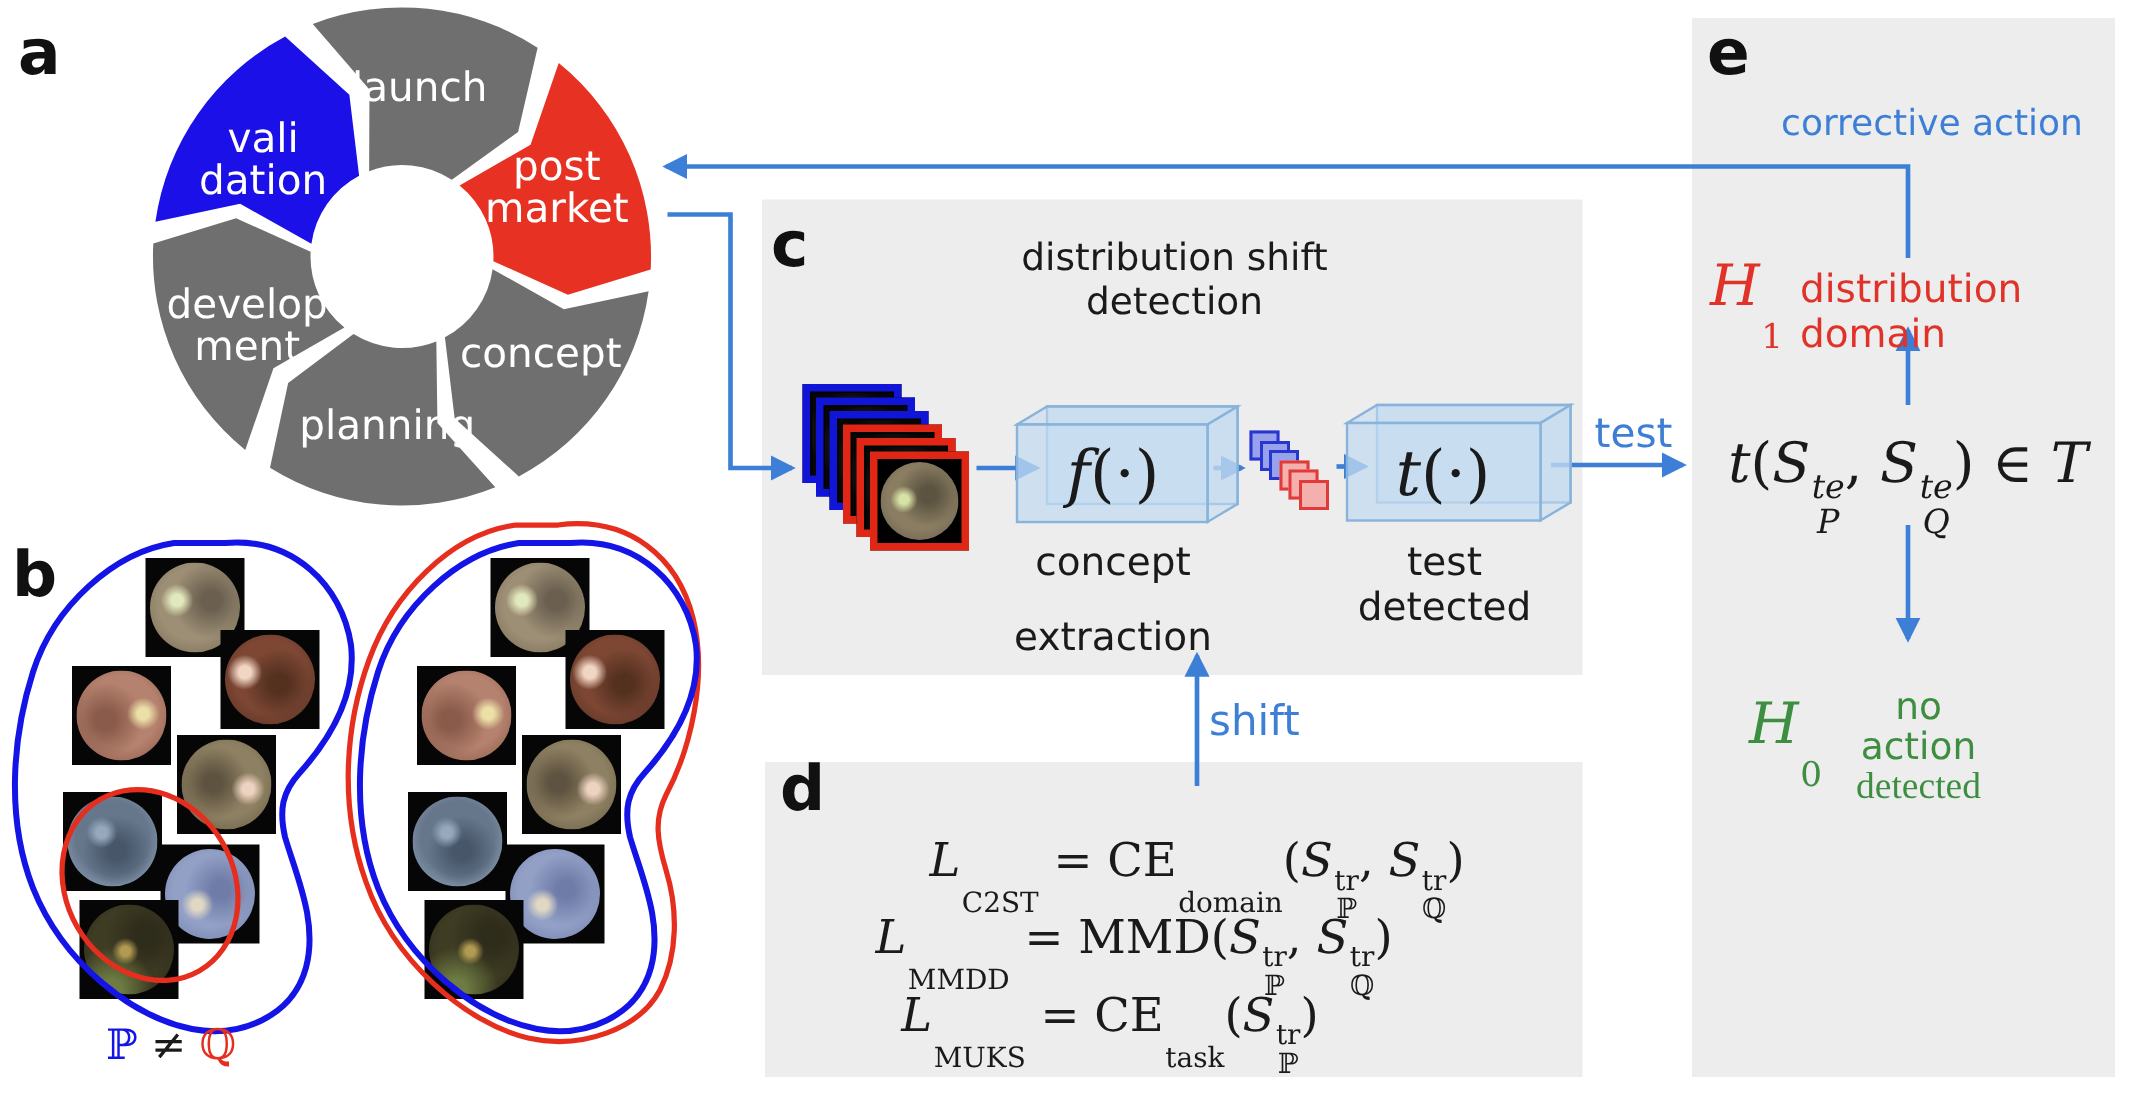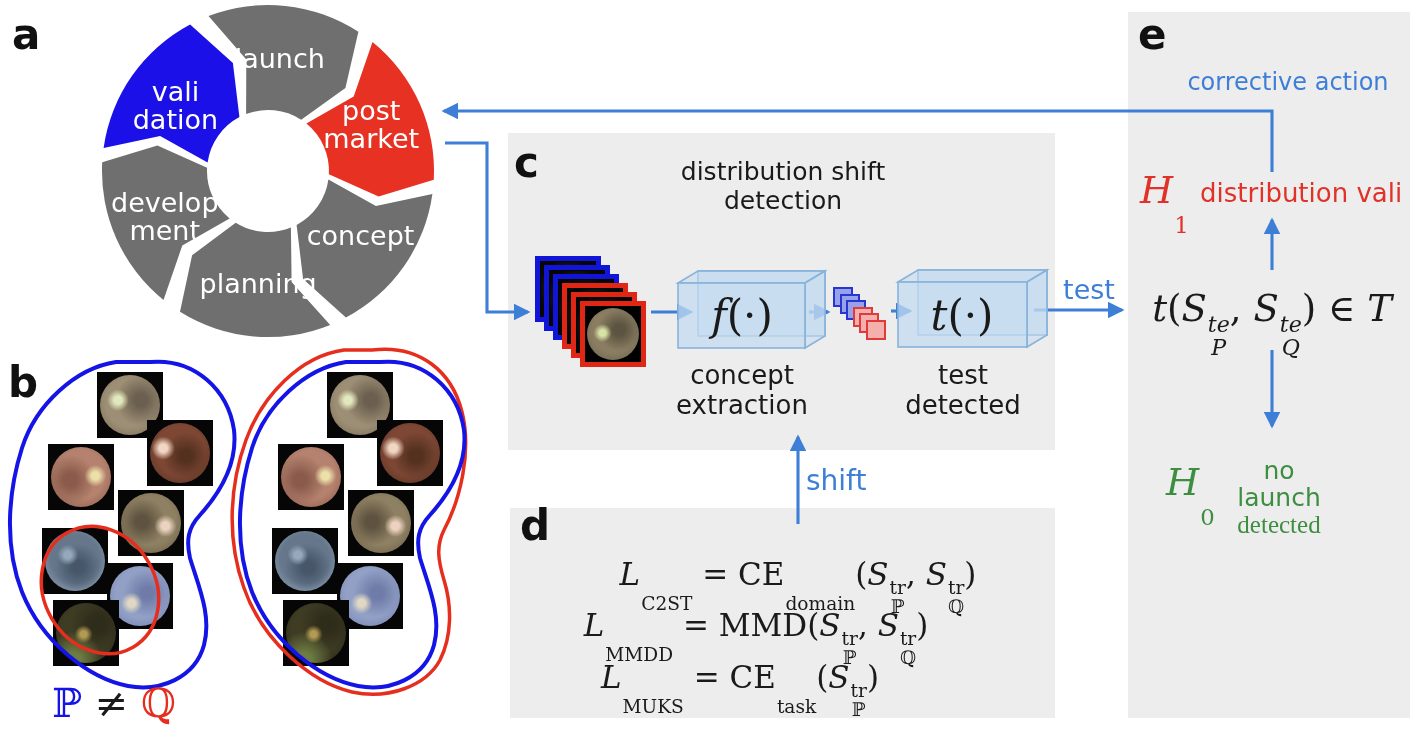--- a/index.html
+++ b/index.html
@@ -176,38 +176,38 @@
   <div class="plabel" style="left:8px;top:362px;">b</div>
   <div class="plabel" style="left:514px;top:142px;">c</div>
   <div class="plabel" style="left:520px;top:505px;">d</div>
   <div class="plabel" style="left:1138px;top:14px;">e</div>
 
   <div class="txt center" style="left:633px;top:157px;width:300px;font-size:25px;">distribution shift detection</div>
   <div class="txt center math" style="left:692px;top:291px;width:100px;font-size:42px;"><span class="tok"><span class="it ">f</span></span><span class="tok"><span class="">(·)</span></span></div>
   <div class="txt center math" style="left:912px;top:291px;width:100px;font-size:42px;"><span class="tok"><span class="it ">t</span></span><span class="tok"><span class="">(·)</span></span></div>
   <div class="txt center" style="left:662px;top:360px;width:160px;font-size:26px;line-height:30px;">
       <span style="display: block;">concept</span>
-      <span style="display: block;">extraction</span>
+      <span style="display: block; margin-top: 20px;">extraction</span>
     </div>
   <div class="txt center" style="left:883px;top:360px;width:160px;font-size:26px;line-height:30px;">
       <span style="display: block;">test</span>
       <span style="display: block;">detected</span>
     </div>
   <div class="txt center blue" style="left:1056px;top:274px;width:66px;font-size:27px;">test</div>
   <div class="txt blue" style="left:806px;top:464px;font-size:28px;">shift</div>
 
   <div class="txt center math" style="left:598px;top:556px;width:400px;font-size:31px;"><span class="tok"><span class="cal">L</span><span class="ss"><span class="sup"></span><span class="sub">C2ST</span></span></span><span class="tok"><span class=""> = </span></span><span class="tok"><span class="">CE</span><span class="ss"><span class="sup"></span><span class="sub">domain</span></span></span><span class="tok"><span class="">(</span></span><span class="tok"><span class="it ">S</span><span class="ss"><span class="sup">tr</span><span class="sub">ℙ</span></span></span><span class="tok"><span class="">, </span></span><span class="tok"><span class="it ">S</span><span class="ss"><span class="sup">tr</span><span class="sub">ℚ</span></span></span><span class="tok"><span class="">)</span></span></div>
   <div class="txt center math" style="left:556px;top:607px;width:400px;font-size:31px;"><span class="tok"><span class="cal">L</span><span class="ss"><span class="sup"></span><span class="sub">MMDD</span></span></span><span class="tok"><span class=""> = </span></span><span class="tok"><span class="">MMD</span></span><span class="tok"><span class="">(</span></span><span class="tok"><span class="it ">S</span><span class="ss"><span class="sup">tr</span><span class="sub">ℙ</span></span></span><span class="tok"><span class="">, </span></span><span class="tok"><span class="it ">S</span><span class="ss"><span class="sup">tr</span><span class="sub">ℚ</span></span></span><span class="tok"><span class="">)</span></span></div>
   <div class="txt center math" style="left:540px;top:659px;width:400px;font-size:31px;"><span class="tok"><span class="cal">L</span><span class="ss"><span class="sup"></span><span class="sub">MUKS</span></span></span><span class="tok"><span class=""> = </span></span><span class="tok"><span class="">CE</span><span class="ss"><span class="sup"></span><span class="sub">task</span></span></span><span class="tok"><span class="">(</span></span><span class="tok"><span class="it ">S</span><span class="ss"><span class="sup">tr</span><span class="sub">ℙ</span></span></span><span class="tok"><span class="">)</span></span></div>
 
   <div class="txt center blue" style="left:1175px;top:68px;width:226px;font-size:24px;">corrective action</div>
   <div class="txt math red" style="left:1140px;top:168px;font-size:38px;"><span class="tok"><span class="it ">H</span><span class="ss"><span class="sup"></span><span class="sub">1</span></span></span></div>
-  <div class="txt red" style="left:1200px;top:178px;font-size:26px;">distribution vali</div>
+  <div class="txt red" style="left:1200px;top:178px;font-size:26px;">distribution domain</div>
   <div class="txt center math" style="left:1142px;top:287px;width:260px;font-size:37px;"><span class="tok"><span class="it ">t</span></span><span class="tok"><span class="">(</span></span><span class="tok"><span class="it ">S</span><span class="ss"><span class="sup it">te</span><span class="sub it">P</span></span></span><span class="tok"><span class="">, </span></span><span class="tok"><span class="it ">S</span><span class="ss"><span class="sup it">te</span><span class="sub it">Q</span></span></span><span class="tok"><span class="">) ∈ </span></span><span class="tok"><span class="it ">T</span></span></div>
   <div class="txt math green" style="left:1166px;top:460px;font-size:38px;"><span class="tok"><span class="it ">H</span><span class="ss"><span class="sup"></span><span class="sub">0</span></span></span></div>
   <div class="txt center green" style="left:1224px;top:457px;width:110px;font-size:25px;line-height:27px;">
-      <span style="display: block;">no launch</span>
+      <span style="display: block;">no action</span>
       <span style="display: block; font-family: Liberation Serif, serif;">detected</span>
     </div>
 
-  <div class="txt center math" style="left:44px;top:680px;width:140px;font-size:40px;"><span class="tok"><span class="" style="color: rgb(20, 20, 230);">ℙ</span></span><span class="tok"><span class=""> ≠ </span></span><span class="tok"><span class="" style="color: rgb(230, 46, 30);">ℚ</span></span></div>
+  <div class="txt center math" style="left:44px;top:680px;width:140px;font-size:28px;"><span class="tok"><span class="" style="color: rgb(20, 20, 230);">ℙ</span></span><span class="tok"><span class=""> ≠ </span></span><span class="tok"><span class="" style="color: rgb(230, 46, 30);">ℚ</span></span></div>
 
 </div>
 
 </body></html>

